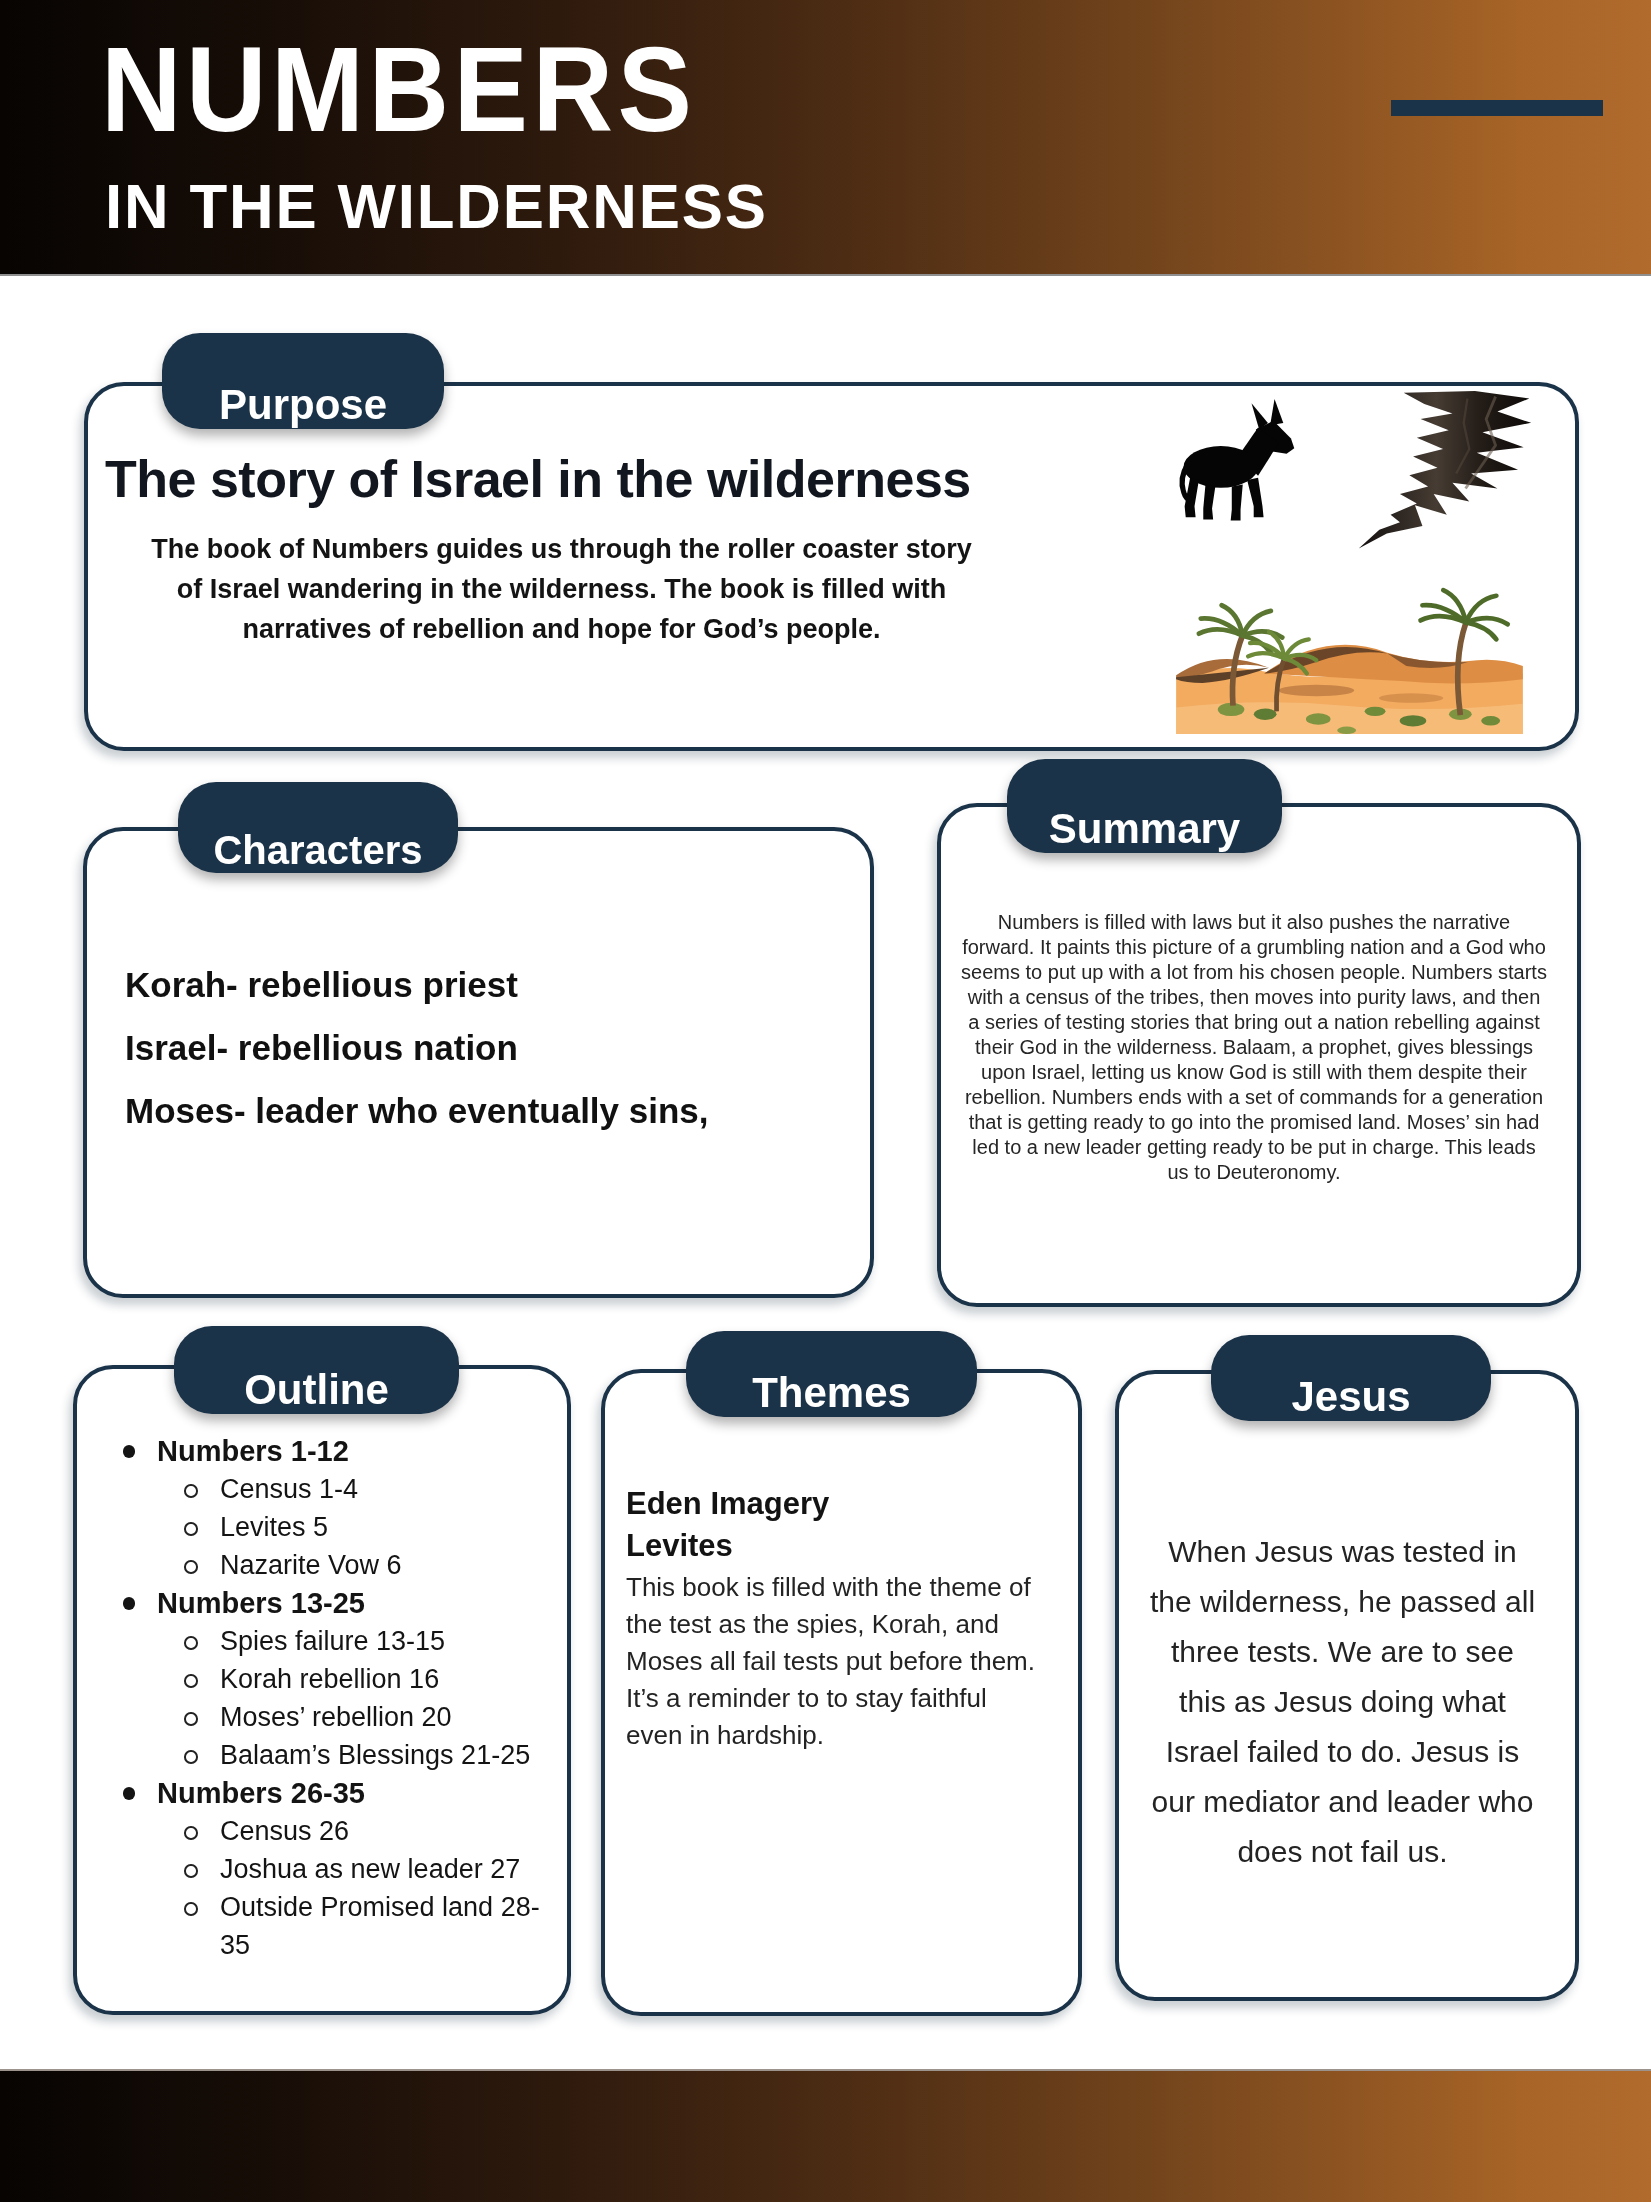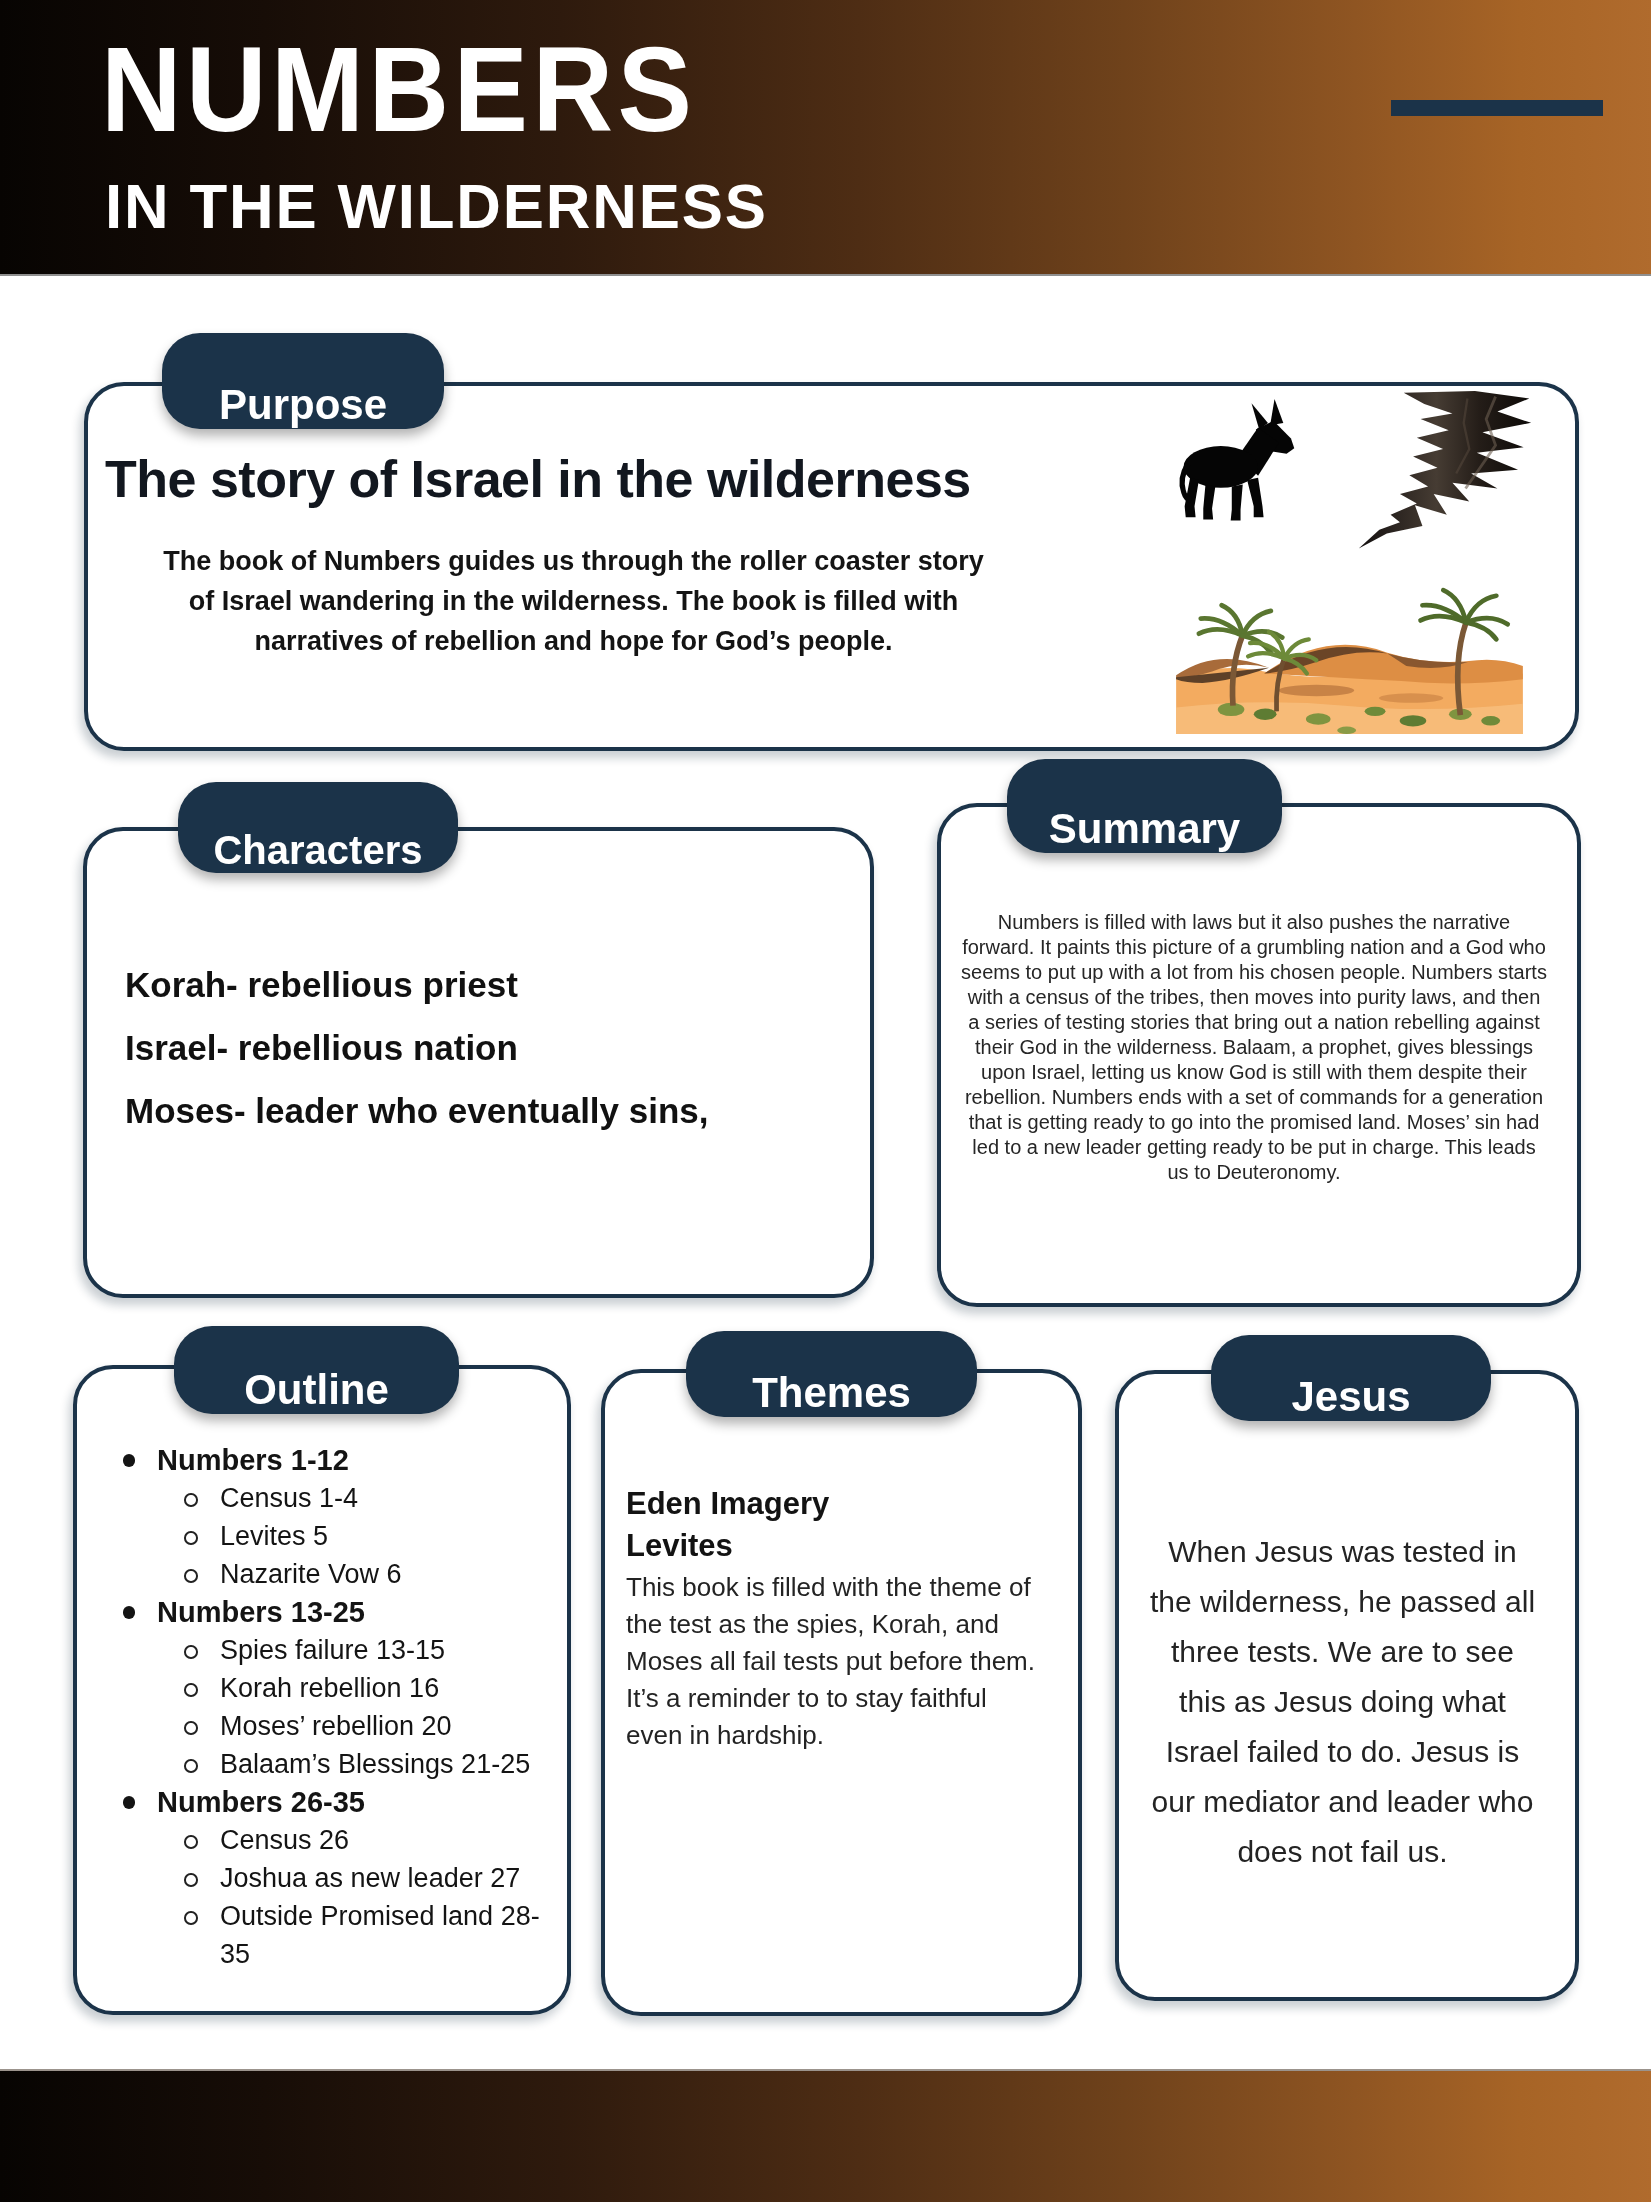--- a/index.html
+++ b/index.html
@@ -45,21 +45,21 @@
   }
   
   .card.purpose{left:84px;top:382px;width:1487px;height:361px;}
   .purpose .pill{left:74px;top:-53px;width:282px;height:96px;font-size:42px;}
   .purpose-heading{
     position:absolute;left:17px;top:63px;width:903px;text-align:left;
     font-size:52px;font-weight:800;color:#12171f;letter-spacing:-0.5px;margin:0;
   }
   .purpose-body{
     position:absolute;left:53px;top:143px;width:841px;text-align:center;
-    font-size:27px;font-weight:700;color:#141414;line-height:40px;margin:12px;
+    font-size:27px;font-weight:700;color:#141414;line-height:40px;margin:0;
   }
   .purpose-art svg{position:absolute;}
   .art-donkey{left:1078px;top:7.6px;width:148px;height:137px;}
   .art-crack{left:1265px;top:4.8px;width:182px;height:164px;}
   .art-desert{left:1083px;top:170px;width:357px;height:180px;}
   
   .card.characters{left:83px;top:827px;width:783px;height:463px;}
   .characters .pill{left:91px;top:-49px;width:280px;height:91px;font-size:40px;}
   .char-lines{position:absolute;left:0;top:122px;width:100%;}
   .char-line{
@@ -70,21 +70,21 @@
   
   .card.summary{left:937px;top:803px;width:636px;height:496px;}
   .summary .pill{left:66px;top:-48px;width:275px;height:94px;font-size:42px;}
   .summary-body{
     position:absolute;left:19px;top:103px;width:588px;text-align:center;
     font-size:20px;font-weight:400;color:#262626;line-height:25px;margin:0;
   }
   
   .card.outline{left:73px;top:1365px;width:490px;height:642px;}
   .outline .pill{left:97px;top:-43px;width:285px;height:88px;font-size:42px;}
-  .ol-list{position:absolute;left:0;top:72px;width:100%;}
+  .ol-list{position:absolute;left:0;top:63px;width:100%;}
   .ol-head,.ol-item{position:relative;line-height:38px;color:#141414;}
   .ol-head{font-size:29px;font-weight:700;padding-left:80px;}
   .ol-item{font-size:27px;font-weight:400;padding-left:143px;padding-right:13.4px;}
   .bullet-dot{
     position:absolute;left:46px;top:13.4px;width:12.4px;height:12.4px;border-radius:50%;
     background:#141414;display:inline-block;
   }
   .bullet-ring{
     position:absolute;left:107px;top:14.3px;width:9.6px;height:9.6px;border-radius:50%;
     border:2.9px solid #222222;display:inline-block;background:#fff;

